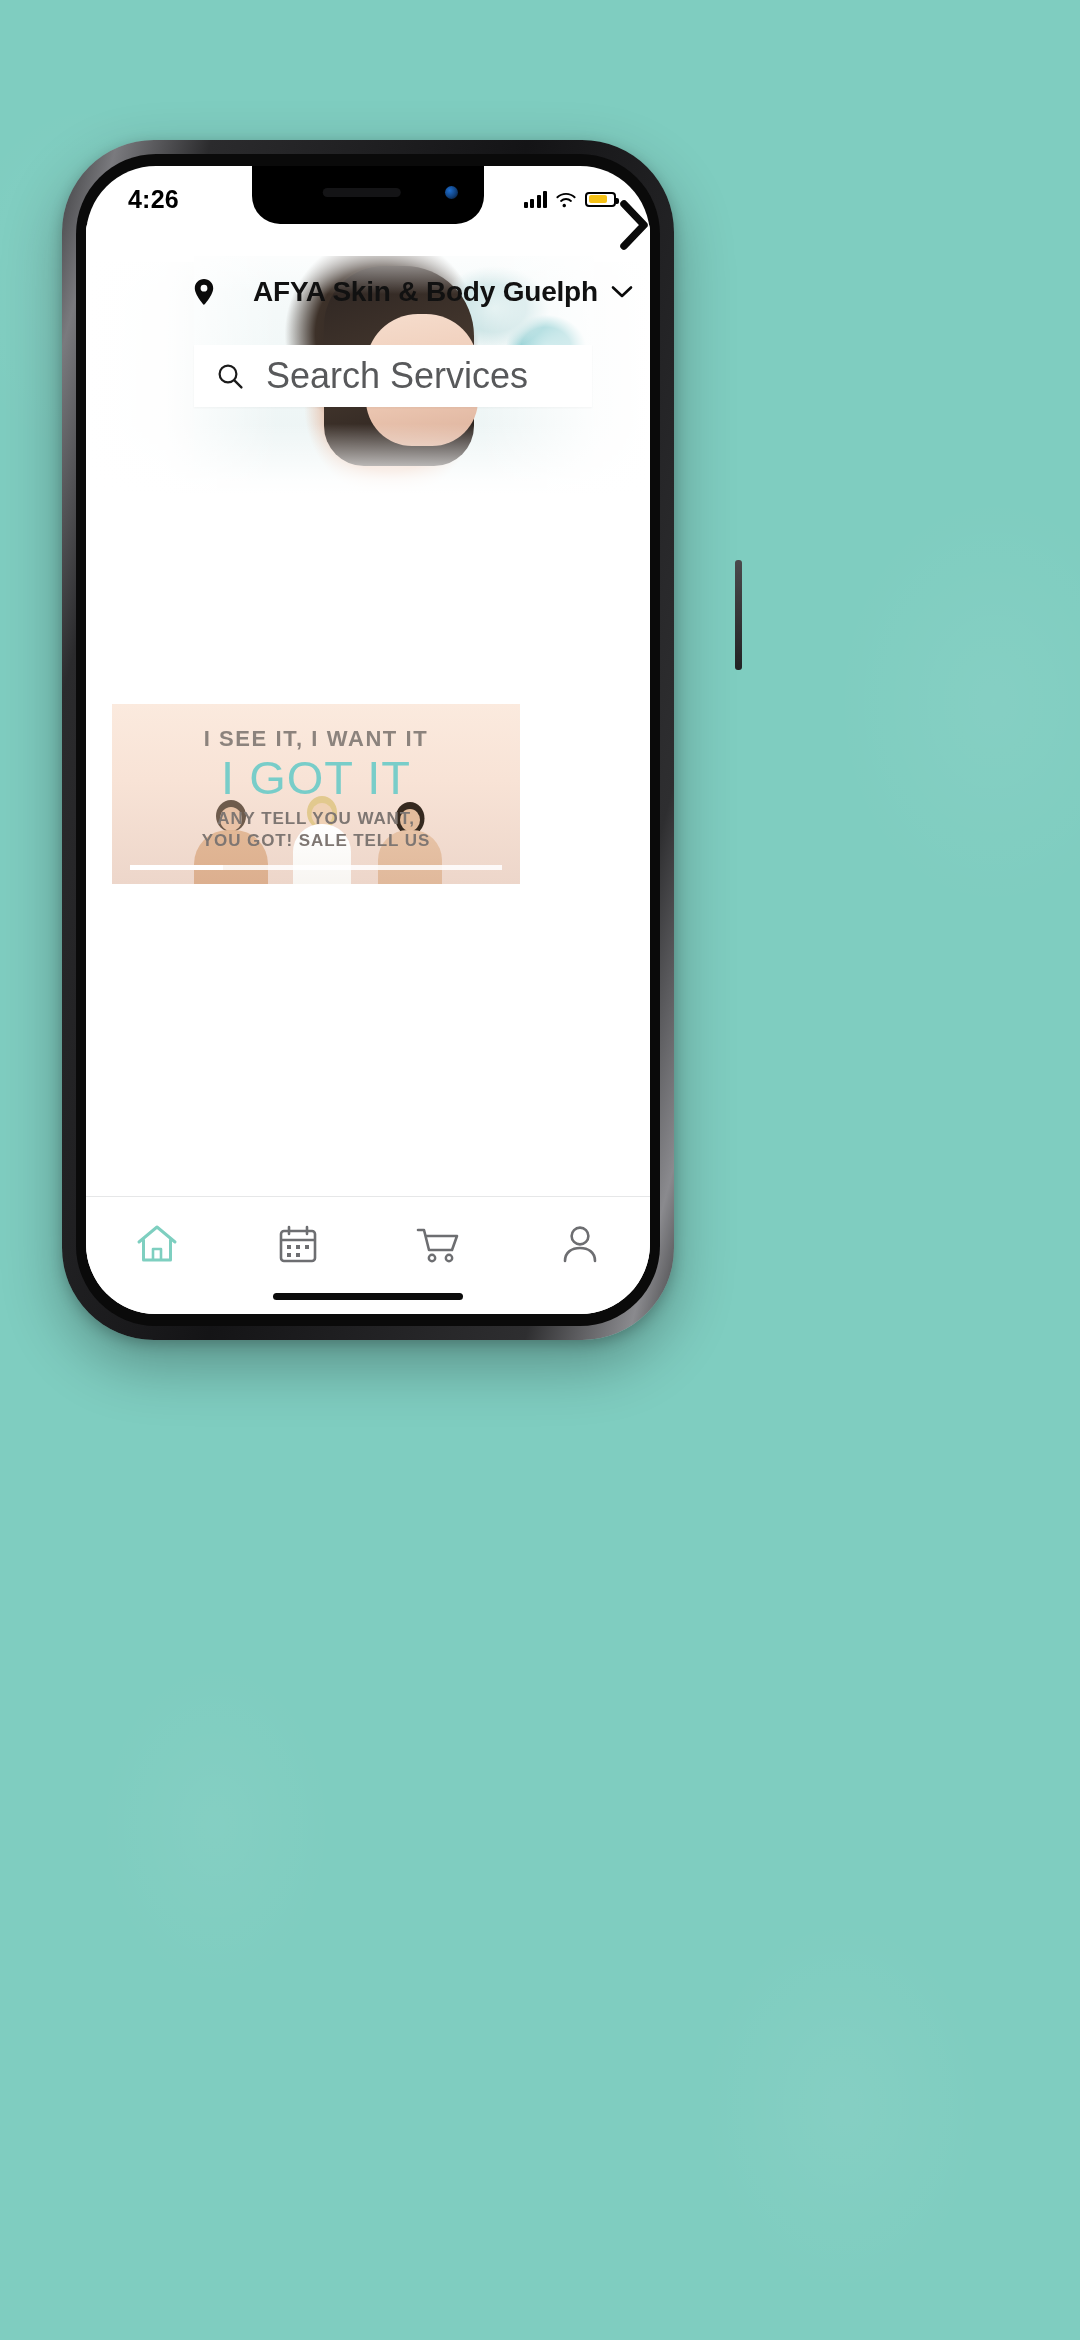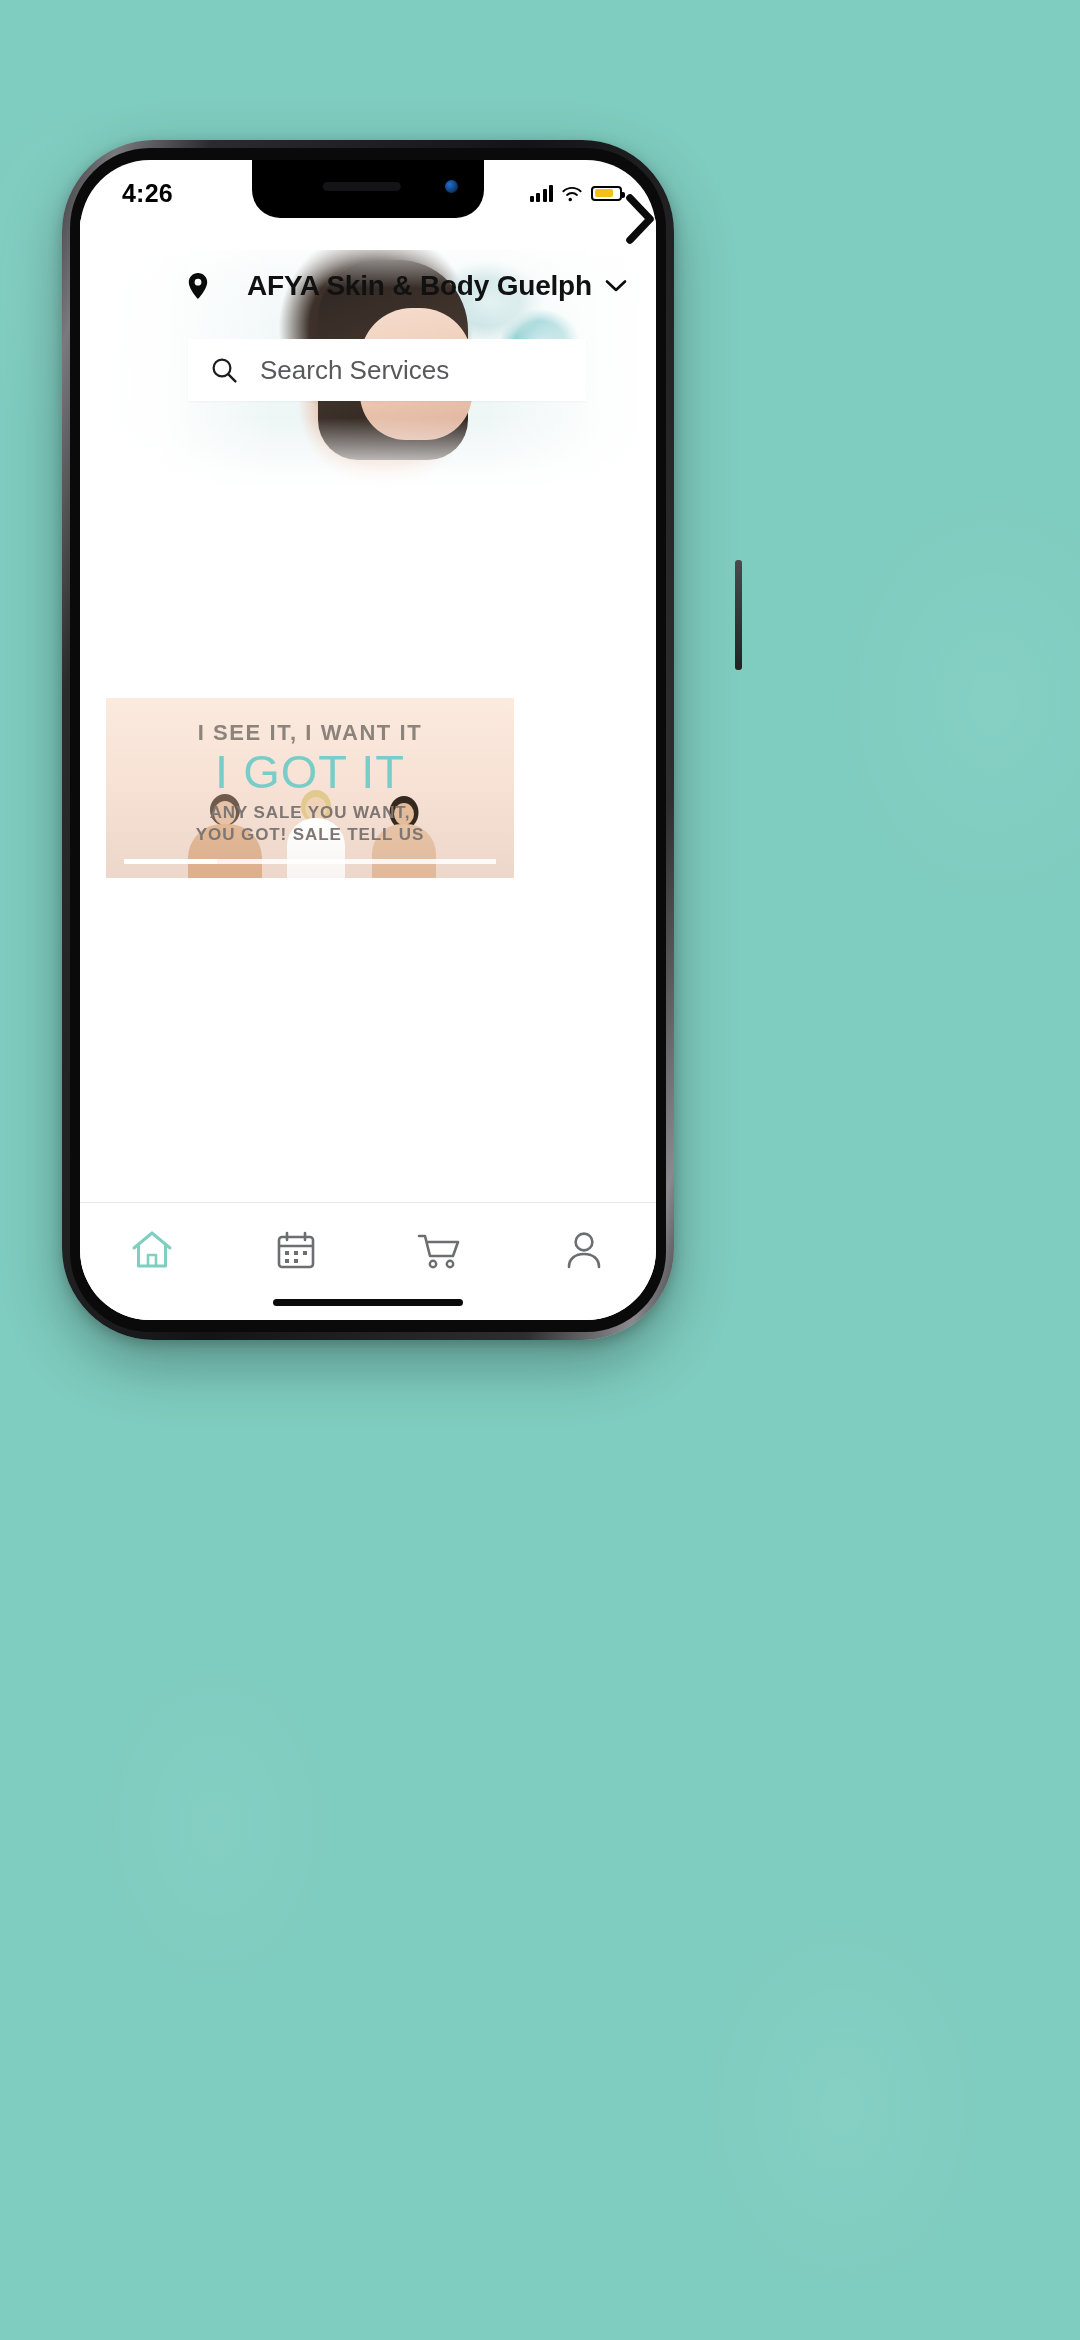--- a/index.html
+++ b/index.html
@@ -24,21 +24,21 @@
   }
 
   
   .device {
     position: absolute;
     left: 62px; top: 140px;
     width: 612px; height: 1200px;
     border-radius: 92px;
     background: linear-gradient(105deg,#3a3a3c 0%,#7a7a7e 6%,#2b2b2d 16%,#141416 50%,#2e2e30 84%,#8a8a8e 95%,#3d3d3f 100%);
     box-shadow: 0 24px 60px rgba(0,0,0,0.30), 0 4px 14px rgba(0,0,0,0.22);
-    padding: 8px;
+    padding: 14px;
   }
   .device-inner {
     width: 100%; height: 100%;
     border-radius: 80px;
     background: #0a0a0a;
     padding: 12px 10px;
   }
   .screen {
     position: relative;
     width: 100%; height: 100%;
@@ -159,21 +159,21 @@
   .pin-icon { flex: none; }
   .chev-down { flex: none; margin-left: 2px; }
 
   .searchbar {
     position: absolute; top: 179px; left: 108px;
     width: 398px; height: 62px;
     background: #fff; display: flex; align-items: center;
     padding-left: 22px; gap: 22px; z-index: 12;
     box-shadow: 0 1px 2px rgba(0,0,0,0.04);
   }
-  .search-placeholder { font-size: 26px; color: #58595b; }
+  .search-placeholder { font-size: 36px; color: #58595b; }
   .qa-arrow {
     position: absolute; right: -8px; top: 30px;
     z-index: 14;
   }
   .qa-clip {
     position: absolute; top: 376px; left: 0; right: 0; height: 130px;
     overflow: hidden;
   }
 
   
@@ -308,21 +308,21 @@
           </div>
 
           <div class="fig" style="left:256px; width:84px; height:118px;">
             <div class="head" style="top:0; width:29px; height:33px; background:#35291f;"></div>
             <div class="head" style="top:7px; width:20px; height:22px; background:#e3bc9c;"></div>
             <div class="body" style="width:64px; height:90px; border-radius:30px 30px 14px 14px; background:linear-gradient(180deg,#e7c3a6,#dcb294);"></div>
           </div>
         </div>
 
         <div class="promo-l3">
-          <div>ANY SALE YOU WANT,</div>
+          <div>ANY TELL YOU WANT,</div>
           <div>YOU GOT! SALE TELL US</div>
         </div>
 
         <div class="promo-dots">
           <div class="track"></div>
           <div class="thumb" style="width: 25%;"></div>
         </div>
       </div>
 
       <div class="bottom-nav">

